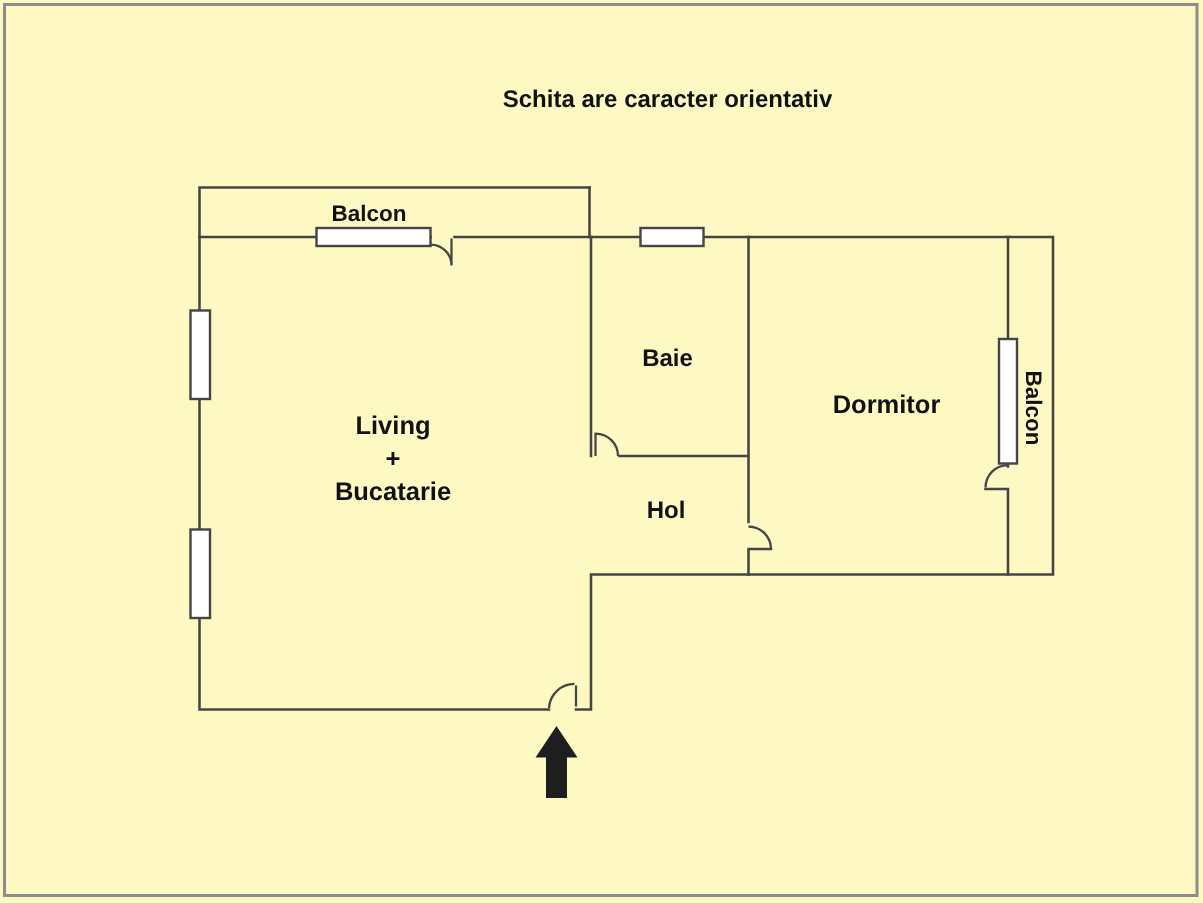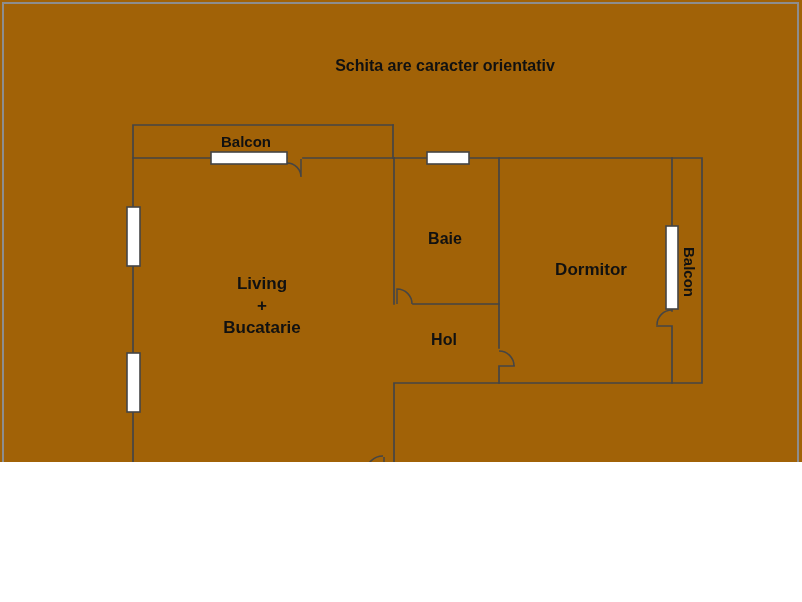--- a/index.html
+++ b/index.html
@@ -1,16 +1,16 @@
 <!DOCTYPE html>
 <html><head>
 <meta charset="utf-8">
 <style>
   html,body{margin:0;padding:0;background:#ffffff;}
-  .page{position:relative;width:802px;height:462px;background:#a16207;overflow:hidden;
+  .page{position:relative;width:802px;height:602px;background:#fef9c3;overflow:hidden;
         font-family:"Liberation Sans", sans-serif;}
   svg{display:block;}
   .wall{fill:none;stroke:#454545;stroke-width:1.7;stroke-linecap:square;}
   .door{fill:none;stroke:#454545;stroke-width:1.5;}
   .win{fill:#ffffff;stroke:#454545;stroke-width:1.6;}
   .frame{fill:none;stroke:#8d8d8d;stroke-width:2;}
   .lbl{fill:#111111;font-family:"Liberation Sans", sans-serif;font-weight:600;}
   .t16{font-size:16px;}
   .t15{font-size:15px;}
   .t17{font-size:17px;}

